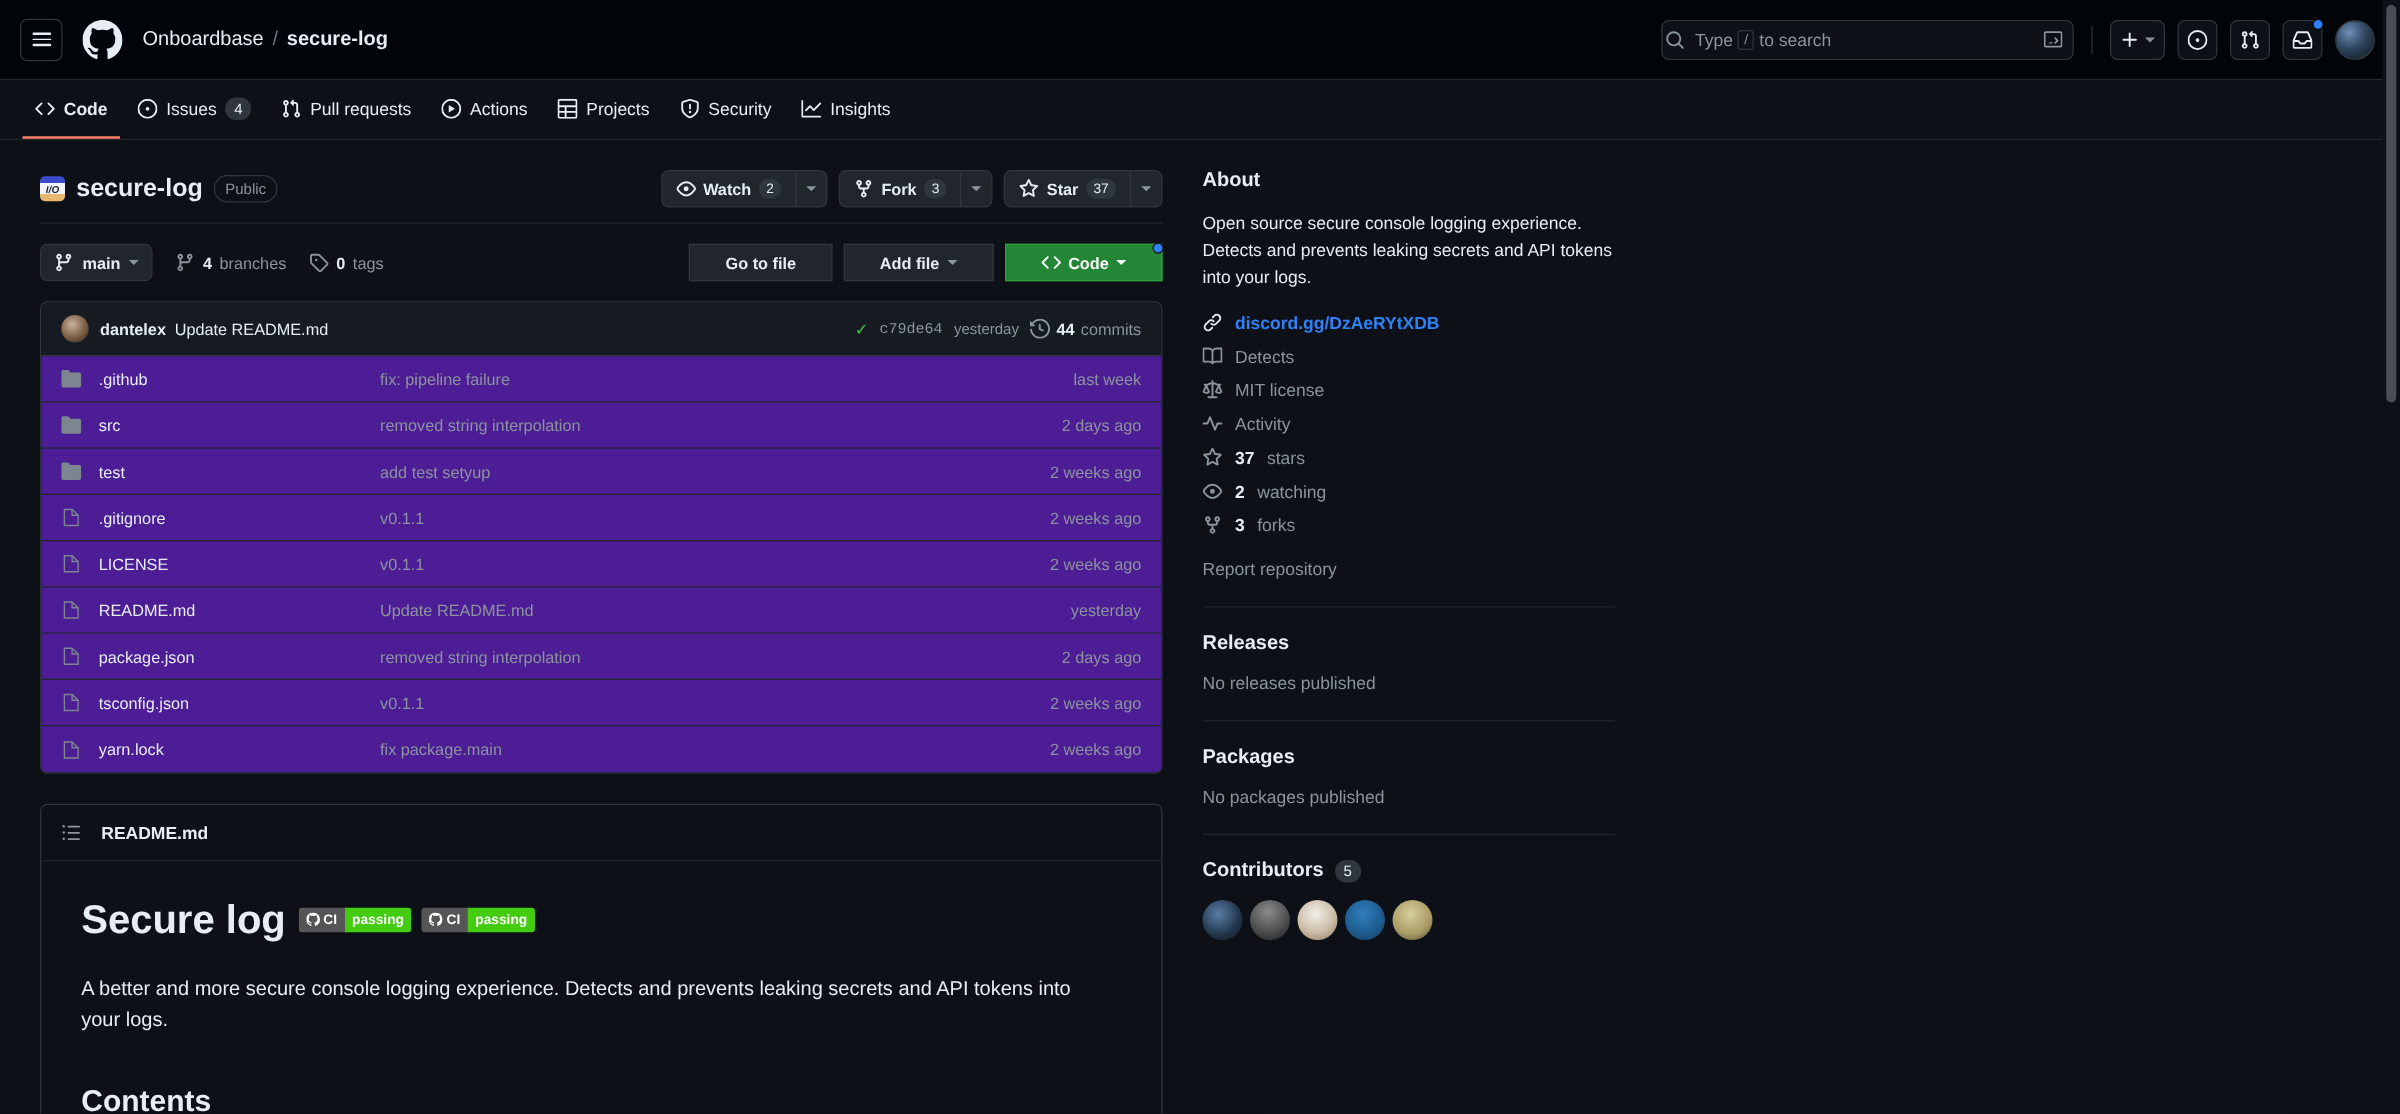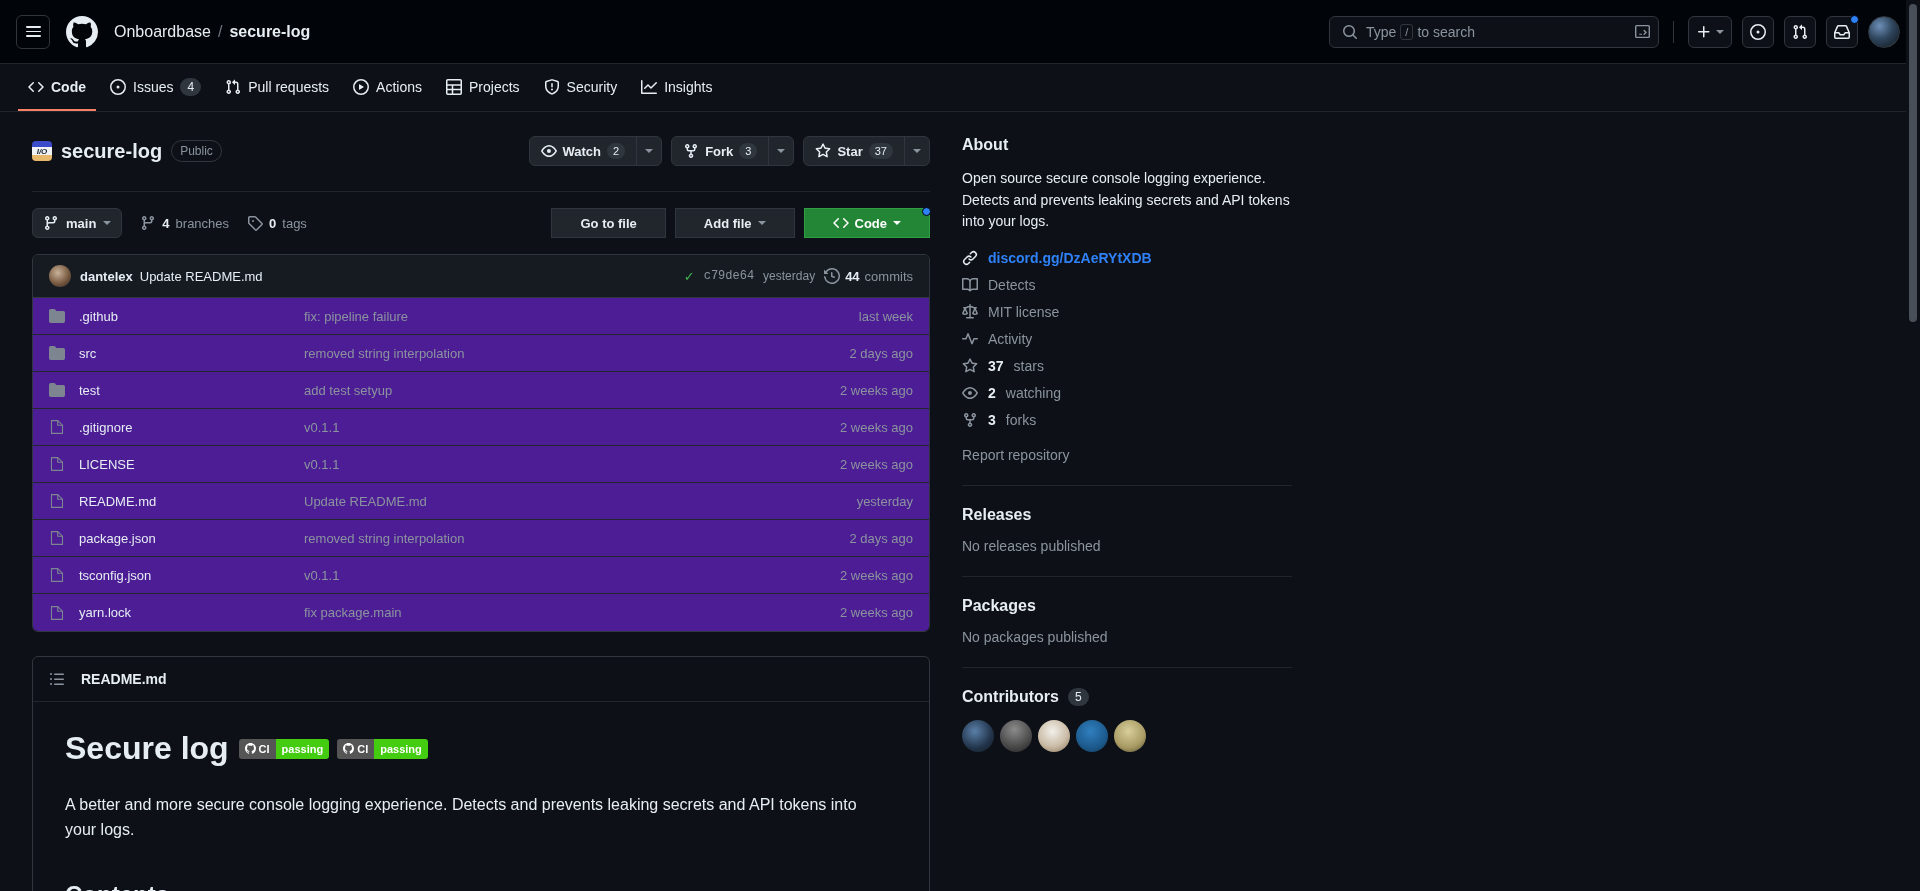--- a/index.html
+++ b/index.html
@@ -28,21 +28,21 @@
   .hamburger-btn span { display: block; width: 15px; height: 1.6px; background: #e6edf3; border-radius: 1px; }
   .gh-logo { margin-left: 16px; display: flex; align-items: center; cursor: pointer; }
   .breadcrumb { margin-left: 16px; display: flex; align-items: center; font-size: 16px; gap: 7px; }
   .breadcrumb .owner { color: #e6edf3; }
   .breadcrumb .sep { color: #6e7681; }
   .breadcrumb .repo { color: #e6edf3; font-weight: bold; }
 
   .header-right { margin-left: auto; display: flex; align-items: center; gap: 10px; }
   .search-box {
     width: 330px; height: 32px; border: 1px solid #30363d; border-radius: 6px;
-    background: #0d1117; display: flex; align-items: center; padding: 0 8px 0 12px;
+    background: #0d1117; display: flex; align-items: center; padding: 0 8px 0 2px;
     cursor: text; gap: 8px;
   }
   .search-box .ph { font-size: 14px; color: #8b949e; flex: 1; display: flex; align-items: center; gap: 4px; }
   .slash-key {
     border: 1px solid #30363d; border-radius: 3px; font-size: 11px;
     padding: 0px 4px; color: #8b949e; line-height: 14px;
   }
   .hdr-divider { width: 1px; height: 22px; background: #30363d; margin: 0 4px; }
   .icon-btn {
     height: 32px; min-width: 32px; border: 1px solid #30363d; border-radius: 6px;
@@ -75,21 +75,21 @@
 
   
   .page {
     display: flex; padding: 24px 32px 0 32px; gap: 32px;
     height: calc(891px - 64px - 48px); overflow: hidden;
   }
   .col-main { width: 898px; flex: 0 0 auto; }
   .col-side { width: 330px; flex: 0 0 auto; }
 
   
-  .repo-title-row { display: flex; align-items: center; padding-bottom: 25px; border-bottom: 1px solid #21262d; }
+  .repo-title-row { display: flex; align-items: center; padding-bottom: 12px; border-bottom: 1px solid #21262d; }
   .repo-avatar {
     width: 20px; height: 20px; border-radius: 4px; margin-right: 9px;
     background: linear-gradient(#3b4cca 0%, #3b4cca 28%, #f0f2f5 28%, #f0f2f5 72%, #e8b86d 72%, #e8b86d 100%);
     display: flex; align-items: center; justify-content: center;
     font-size: 8px; font-weight: bold; color: #1b2733; font-style: italic;
   }
   .repo-name { font-size: 20px; font-weight: bold; color: #e6edf3; }
   .visibility-pill {
     margin-left: 9px; font-size: 12px; color: #8b949e;
     border: 1px solid #30363d; border-radius: 20px; padding: 1px 8px; line-height: 18px;

